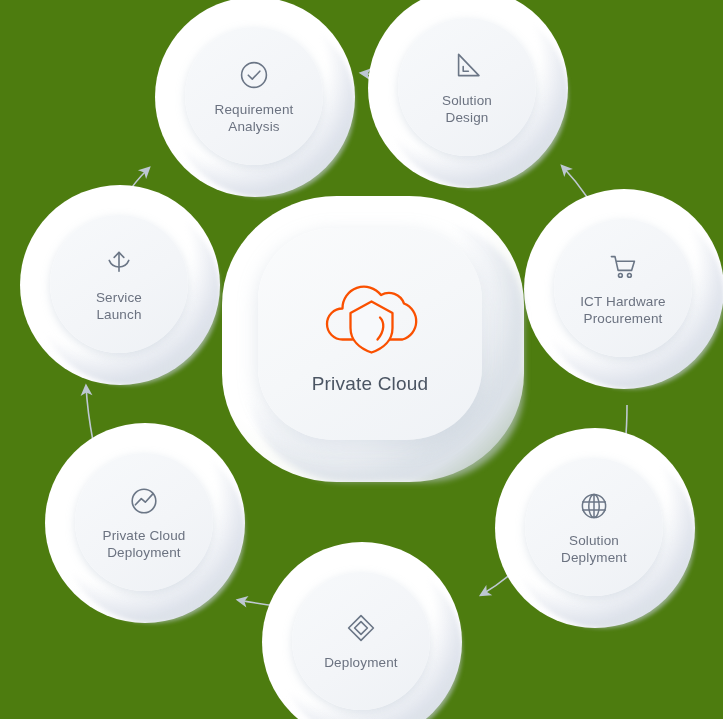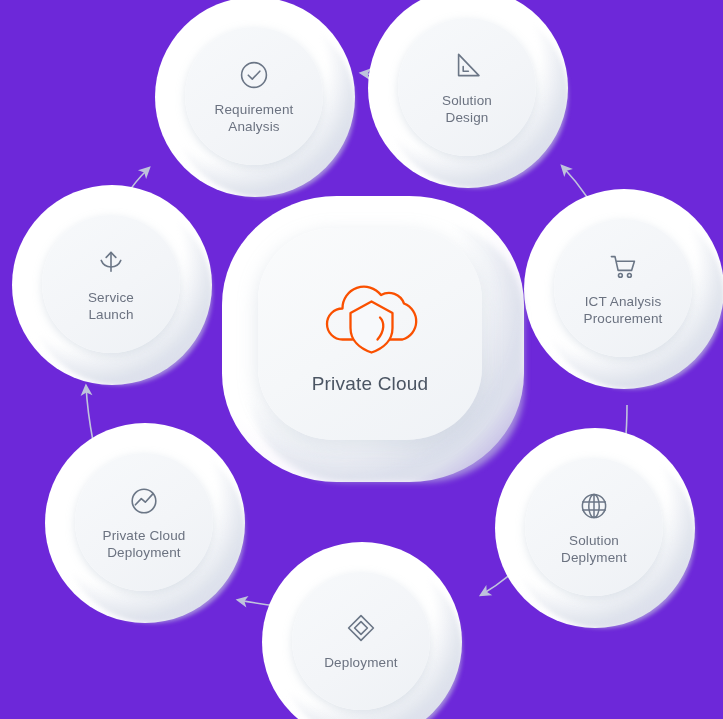--- a/index.html
+++ b/index.html
@@ -4,21 +4,21 @@
 <style>
   html, body {
     margin: 0;
     padding: 0;
     background: #000000;
   }
   #stage {
     position: relative;
     width: 723px;
     height: 719px;
-    background: #6d28d9;
+    background: #4d7c0f;
     overflow: hidden;
     font-family: "Liberation Sans", sans-serif;
   }
 
   
   .node {
     position: absolute;
     width: 200px;
     height: 200px;
   }
@@ -190,21 +190,21 @@
     <div class="halo"></div>
     <div class="shade"></div>
     <div class="face">
       <span class="icon">
         <svg viewBox="0 0 34 34" fill="none" stroke="#6b7686" stroke-width="1.6" stroke-linecap="round" stroke-linejoin="round">
           <path d="M5.4 6.6 L9 6.6 L12.1 20.4 L25.6 20.4 L28.4 11.2 L10.2 11.2"></path>
           <circle cx="14.4" cy="25.4" r="1.9"></circle>
           <circle cx="23.4" cy="25.4" r="1.9"></circle>
         </svg>
       </span>
-      <span class="label">ICT Analysis
+      <span class="label">ICT Hardware
 Procurement</span>
     </div>
   </div>
 
   <div class="node" style="left:495px; top:428px;">
     <div class="halo"></div>
     <div class="shade"></div>
     <div class="face">
       <span class="icon">
         <svg viewBox="0 0 34 34" fill="none" stroke="#6b7686" stroke-width="1.5" stroke-linecap="round" stroke-linejoin="round">
@@ -240,21 +240,21 @@
         <svg viewBox="0 0 34 34" fill="none" stroke="#6b7686" stroke-width="1.6" stroke-linecap="round" stroke-linejoin="round">
           <circle cx="17" cy="17" r="11.8"></circle>
           <path d="M8.4 20.8 L14.3 14.6 L18.3 18.2 L26.1 9.6"></path>
         </svg>
       </span>
       <span class="label">Private Cloud
 Deployment</span>
     </div>
   </div>
 
-  <div class="node" style="left:12px; top:185px;">
+  <div class="node" style="left:20px; top:185px;">
     <div class="halo"></div>
     <div class="shade"></div>
     <div class="face">
       <span class="icon">
         <svg viewBox="0 0 34 34" fill="none" stroke="#6b7686" stroke-width="1.6" stroke-linecap="round" stroke-linejoin="round">
           <path d="M7.2 14.4 A10.6 10.6 0 0 0 26.8 14.4"></path>
           <path d="M17 25.2 V6.6"></path>
           <path d="M12.2 11.4 L17 6.4 L21.8 11.4"></path>
         </svg>
       </span>

